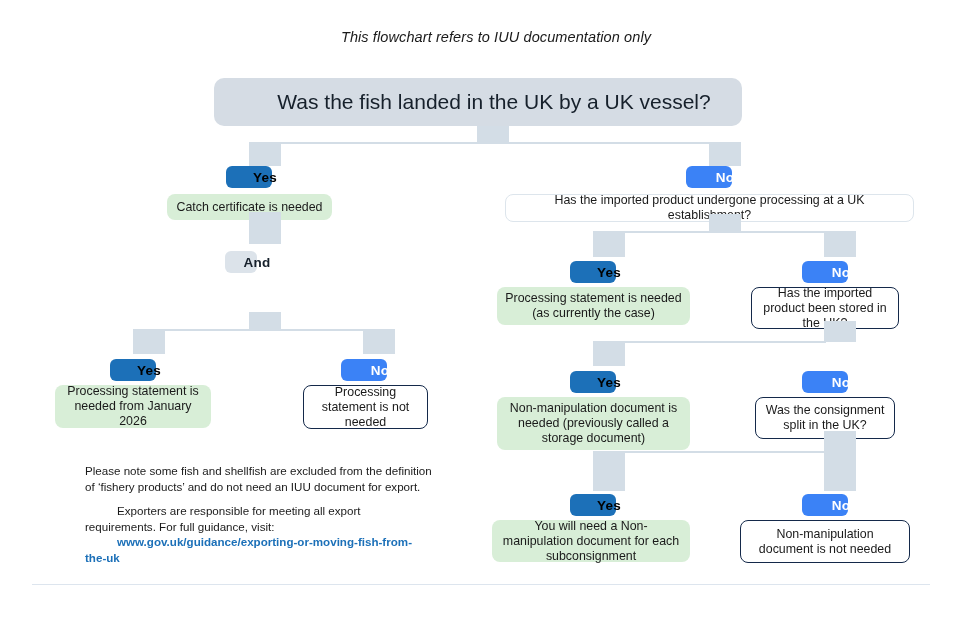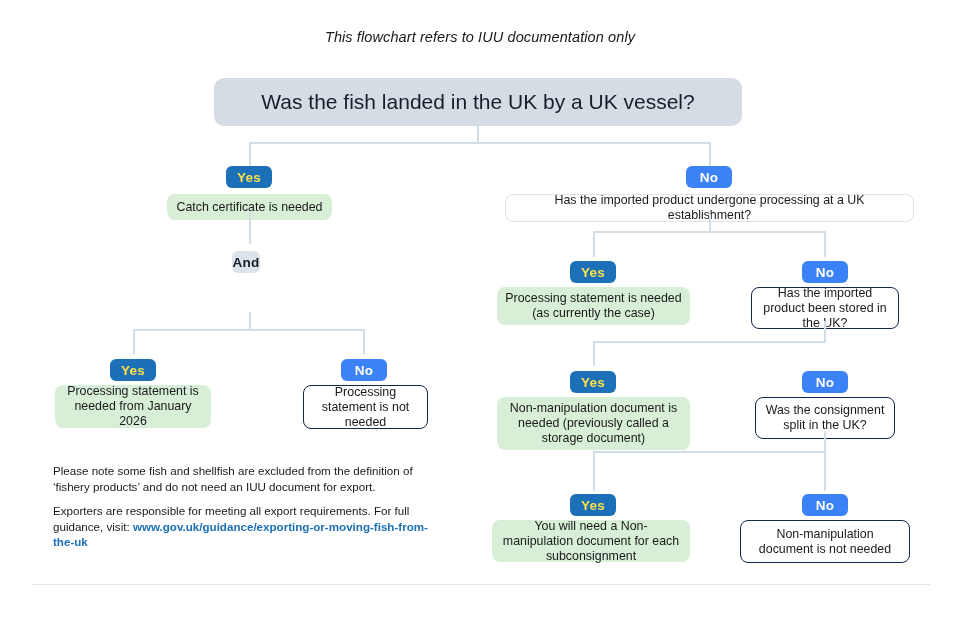--- a/index.html
+++ b/index.html
@@ -1,15 +1,15 @@
 <!DOCTYPE html>
 <html><head>
 <meta charset="utf-8">
 <style>
-  * { box-sizing: border-box; }
+  * { box-sizing: border-box; padding-left: 32px; }
   html, body { margin: 0; padding: 0; }
   body {
     width: 960px;
     height: 640px;
     background: #ffffff;
     font-family: "Liberation Sans", sans-serif;
     color: #1a1a1a;
     overflow: hidden;
   }
   #canvas { position: relative; width: 960px; height: 640px; }
@@ -46,21 +46,21 @@
   .badge {
     position: absolute;
     height: 22px;
     border-radius: 6px;
     display: flex; align-items: center; justify-content: center;
     font-size: 13.5px;
     font-weight: bold;
     letter-spacing: .2px;
     z-index: 5;
   }
-  .badge.yes { background: #1c70b8; color: #fde047; }
+  .badge.yes { background: #1c70b8; color: #000000; }
   .badge.no  { background: #3b82f6; color: #ffffff; }
   .badge.and { background: #dce3ea; color: #16202b; }
 
   
   .node {
     position: absolute;
     display: flex; align-items: center; justify-content: center;
     text-align: center;
     font-size: 12.4px;
     line-height: 15px;
@@ -107,21 +107,21 @@
   <div class="ln v" style="left:477.2px; top:126px; height:17px;"></div>
   <div class="ln h" style="left:249px; top:142px; width:462px;"></div>
   <div class="ln v" style="left:249px; top:142px; height:24px;"></div>
   <div class="ln v" style="left:709.4px; top:142px; height:24px;"></div>
 
   <div class="badge yes" style="left:226px; top:166px; width:46px;">Yes</div>
   <div class="node green" style="left:167px; top:186px; width:165px; height:26px;">Catch certificate is needed</div>
 
   <div class="ln v" style="left:249px; top:212px; height:32px;"></div>
 
-  <div class="badge and" style="left:232px; top:251px; width:28px;">And</div>
+  <div class="badge and" style="left:225px; top:251px; width:28px;">And</div>
 
   <div class="ln v" style="left:249px; top:312px; height:18px;"></div>
   <div class="ln h" style="left:133px; top:329px; width:232px;"></div>
   <div class="ln v" style="left:133px; top:329px; height:25px;"></div>
   <div class="ln v" style="left:363.4px; top:329px; height:25px;"></div>
 
   <div class="badge yes" style="left:110px; top:359px; width:46px;">Yes</div>
   <div class="node green" style="left:55px; top:377px; width:156px; height:43px;">Processing statement is needed from January 2026</div>
 
   <div class="badge no" style="left:341px; top:359px; width:46px;">No</div>

